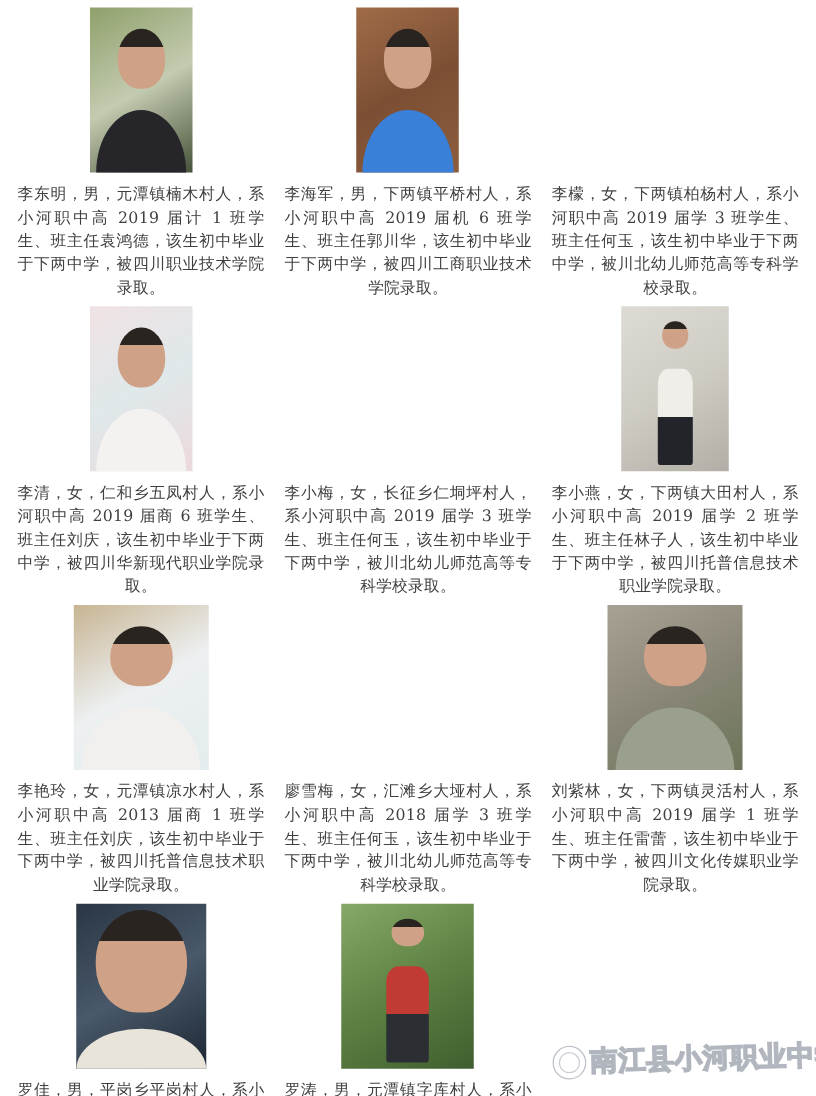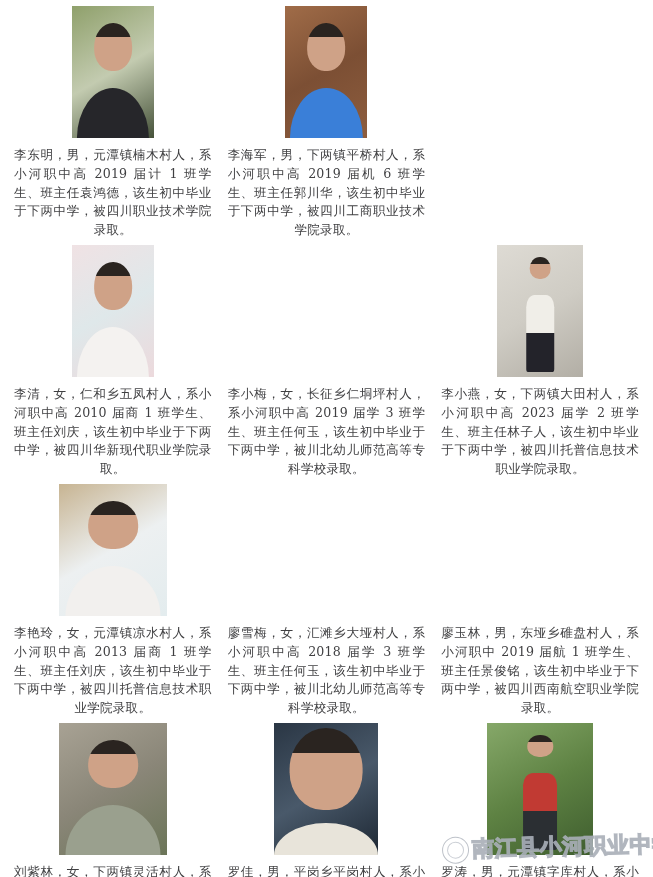--- a/index.html
+++ b/index.html
@@ -108,63 +108,58 @@
       <div class="photo-slot">
         <div class="photo portrait" style="width: 82px; background: linear-gradient(150deg, rgb(160, 108, 72), rgb(124, 79, 52), rgb(141, 93, 62)); --torso: #3a7fd8;"></div>
       </div>
       <figcaption class="bio">李海军，男，下两镇平桥村人，系小河职中高 2019 届机 6 班学生、班主任郭川华，该生初中毕业于下两中学，被四川工商职业技术学院录取。</figcaption>
     </figure>
 
     <figure class="cell">
       <div class="photo-slot">
         
       </div>
+      <figcaption class="bio">李檬，女，下两镇柏杨村人，系小河职中高 2019 届学 3 班学生、班主任何玉，该生初中毕业于下两中学，被川北幼儿师范高等专科学校录取。</figcaption>
     </figure>
 
     <figure class="cell">
       <div class="photo-slot">
         <div class="photo portrait" style="width: 82px; background: linear-gradient(150deg, rgb(240, 226, 228), rgb(223, 232, 234), rgb(236, 217, 220)); --torso: #f4f2f0;"></div>
       </div>
-      <figcaption class="bio">李清，女，仁和乡五凤村人，系小河职中高 2010 届商 1 班学生、班主任刘庆，该生初中毕业于下两中学，被四川华新现代职业学院录取。</figcaption>
+      <figcaption class="bio">李清，女，仁和乡五凤村人，系小河职中高 2019 届商 6 班学生、班主任刘庆，该生初中毕业于下两中学，被四川华新现代职业学院录取。</figcaption>
     </figure>
 
     <figure class="cell">
       <div class="photo-slot">
         
       </div>
       <figcaption class="bio">李小梅，女，长征乡仁垌坪村人，系小河职中高 2019 届学 3 班学生、班主任何玉，该生初中毕业于下两中学，被川北幼儿师范高等专科学校录取。</figcaption>
     </figure>
 
     <figure class="cell">
       <div class="photo-slot">
         <div class="photo fullbody" style="width: 86px; background: linear-gradient(150deg, rgb(222, 219, 212), rgb(207, 204, 196), rgb(178, 174, 165)); --torso: #f0eee8; --legs: #23232a;"></div>
       </div>
-      <figcaption class="bio">李小燕，女，下两镇大田村人，系小河职中高 2023 届学 2 班学生、班主任林子人，该生初中毕业于下两中学，被四川托普信息技术职业学院录取。</figcaption>
+      <figcaption class="bio">李小燕，女，下两镇大田村人，系小河职中高 2019 届学 2 班学生、班主任林子人，该生初中毕业于下两中学，被四川托普信息技术职业学院录取。</figcaption>
     </figure>
 
     <figure class="cell">
       <div class="photo-slot">
         <div class="photo portrait" style="width: 108px; background: linear-gradient(150deg, rgb(199, 180, 146), rgb(237, 240, 241), rgb(227, 236, 238)); --torso: #f2f0ee;"></div>
       </div>
       <figcaption class="bio">李艳玲，女，元潭镇凉水村人，系小河职中高 2013 届商 1 班学生、班主任刘庆，该生初中毕业于下两中学，被四川托普信息技术职业学院录取。</figcaption>
     </figure>
 
     <figure class="cell">
       <div class="photo-slot">
         
       </div>
       <figcaption class="bio">廖雪梅，女，汇滩乡大垭村人，系小河职中高 2018 届学 3 班学生、班主任何玉，该生初中毕业于下两中学，被川北幼儿师范高等专科学校录取。</figcaption>
     </figure>
 
-    <figure class="cell">
-      <div class="photo-slot">
-        
-      </div>
-      <figcaption class="bio">廖玉林，男，东垭乡碓盘村人，系小河职中 2019 届航 1 班学生、班主任景俊铭，该生初中毕业于下两中学，被四川西南航空职业学院录取。</figcaption>
-    </figure>
 
     <figure class="cell">
       <div class="photo-slot">
         <div class="photo portrait" style="width: 108px; background: linear-gradient(150deg, rgb(168, 162, 148), rgb(138, 134, 120), rgb(107, 117, 88)); --torso: #9aa08e;"></div>
       </div>
       <figcaption class="bio">刘紫林，女，下两镇灵活村人，系小河职中高 2019 届学 1 班学生、班主任雷蕾，该生初中毕业于下两中学，被四川文化传媒职业学院录取。</figcaption>
     </figure>
 
     <figure class="cell">
       <div class="photo-slot">

